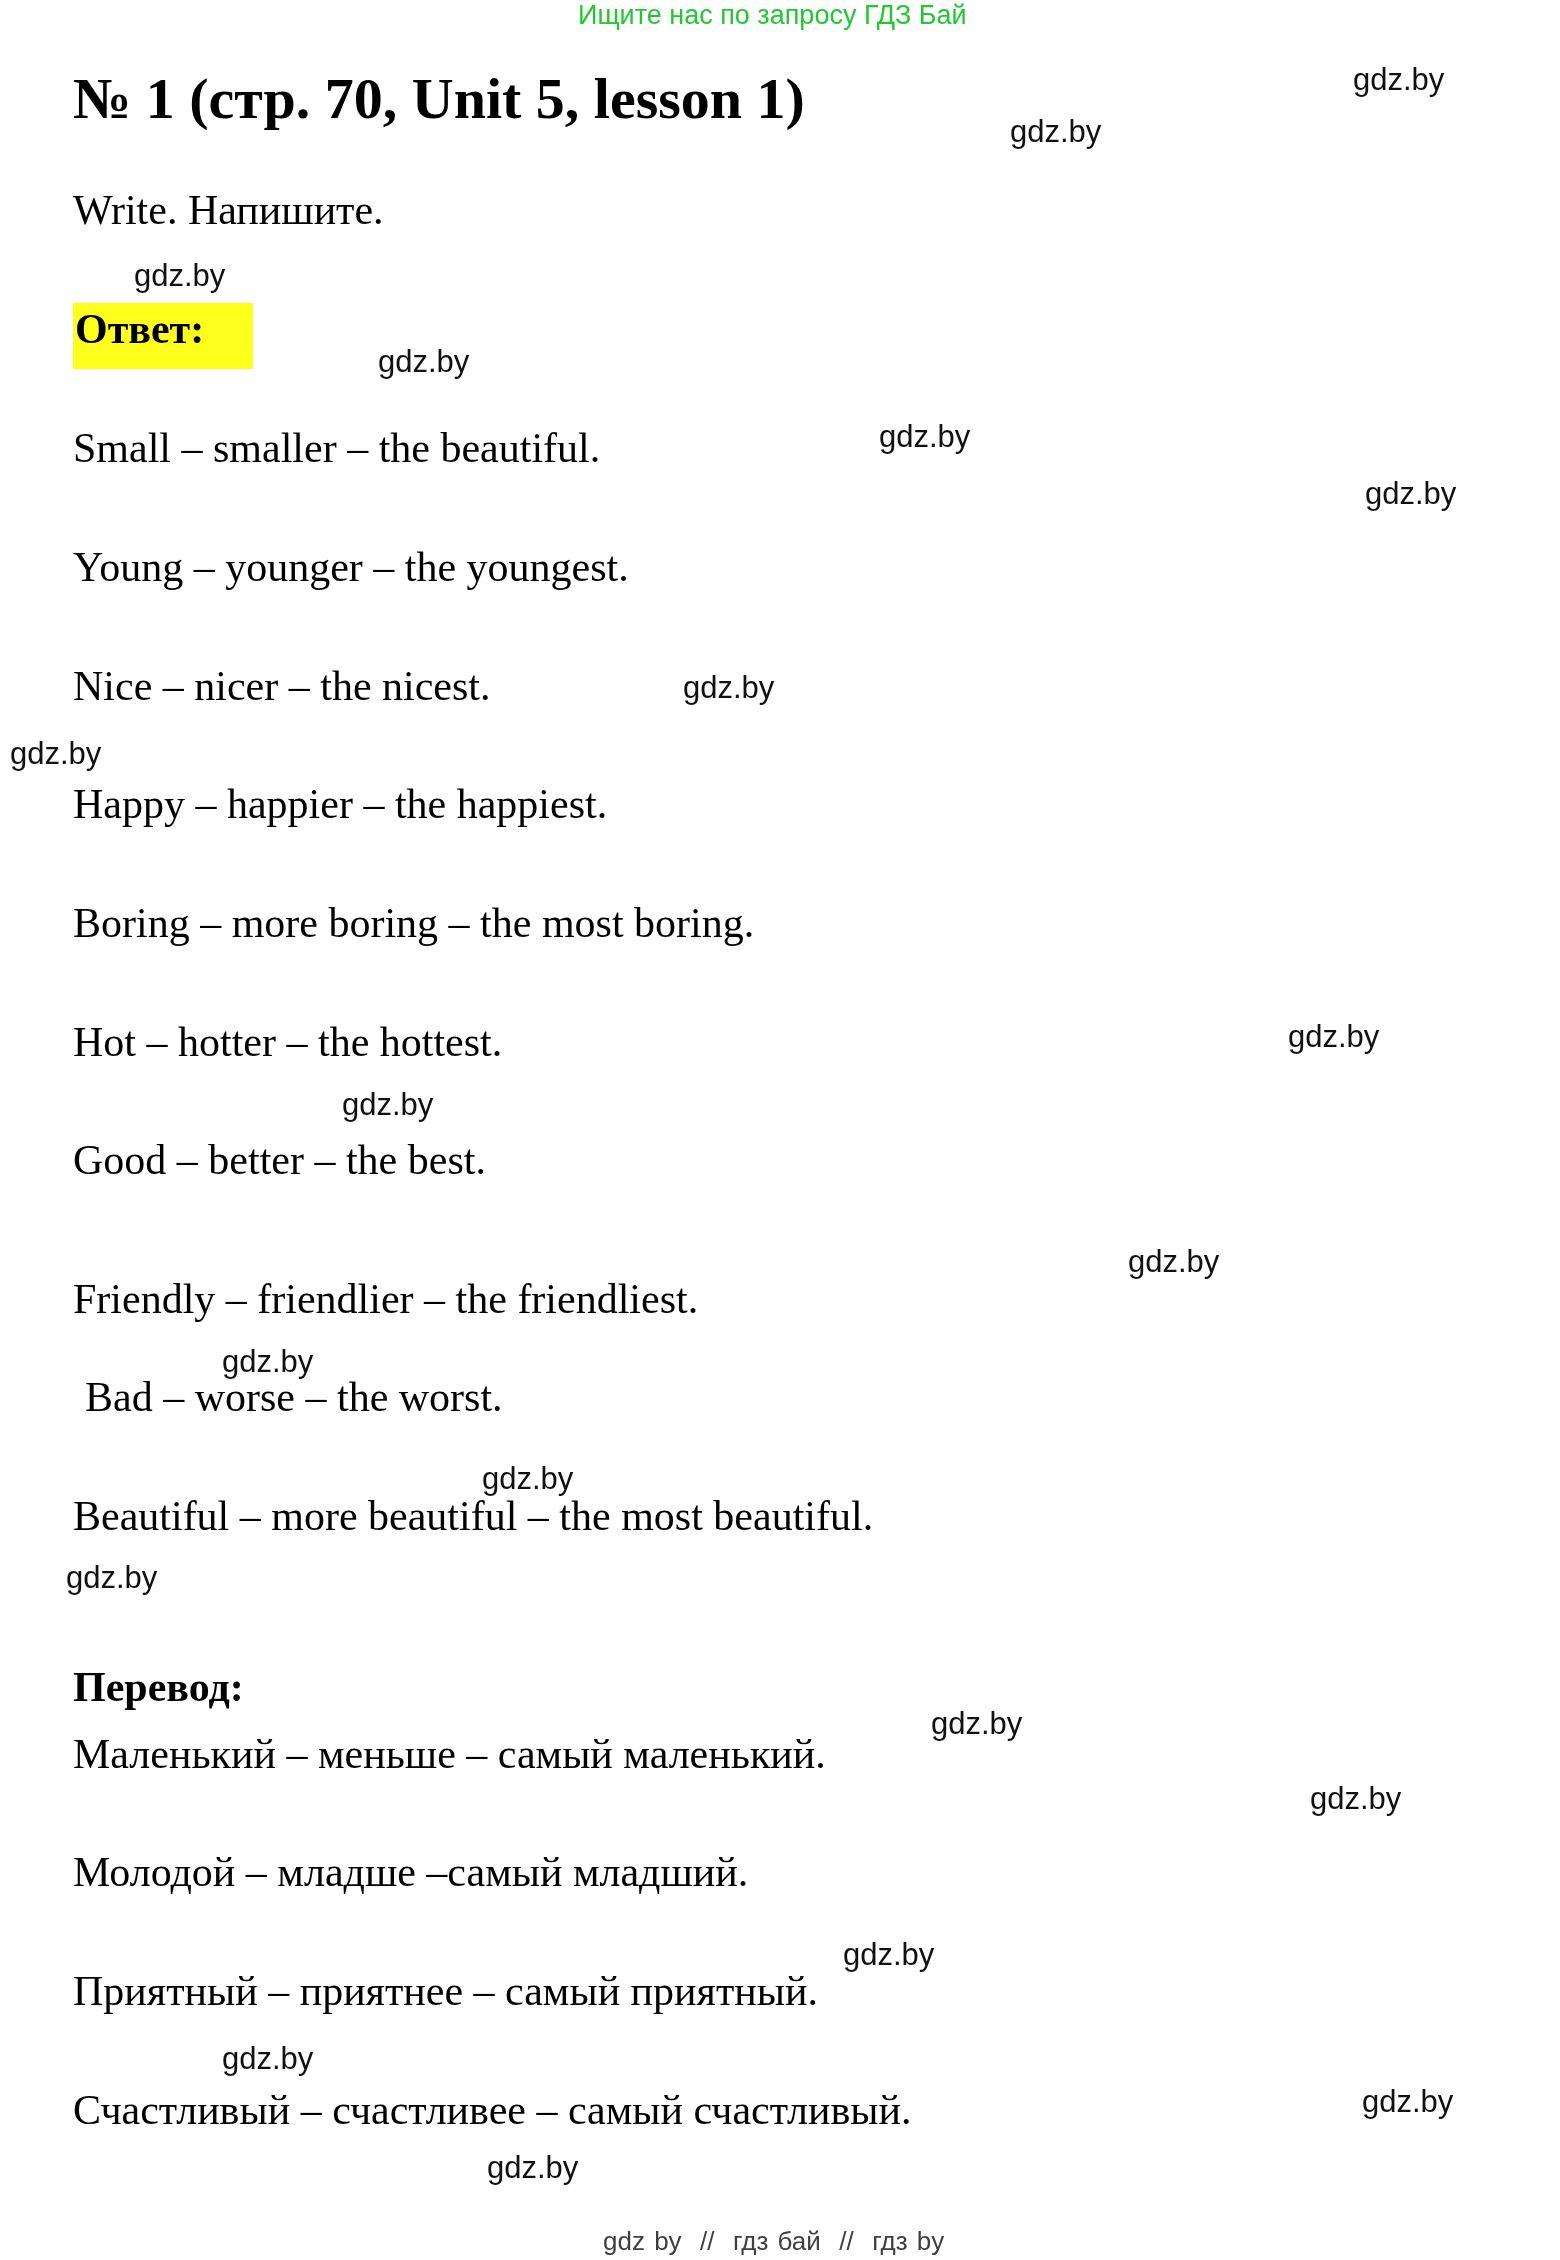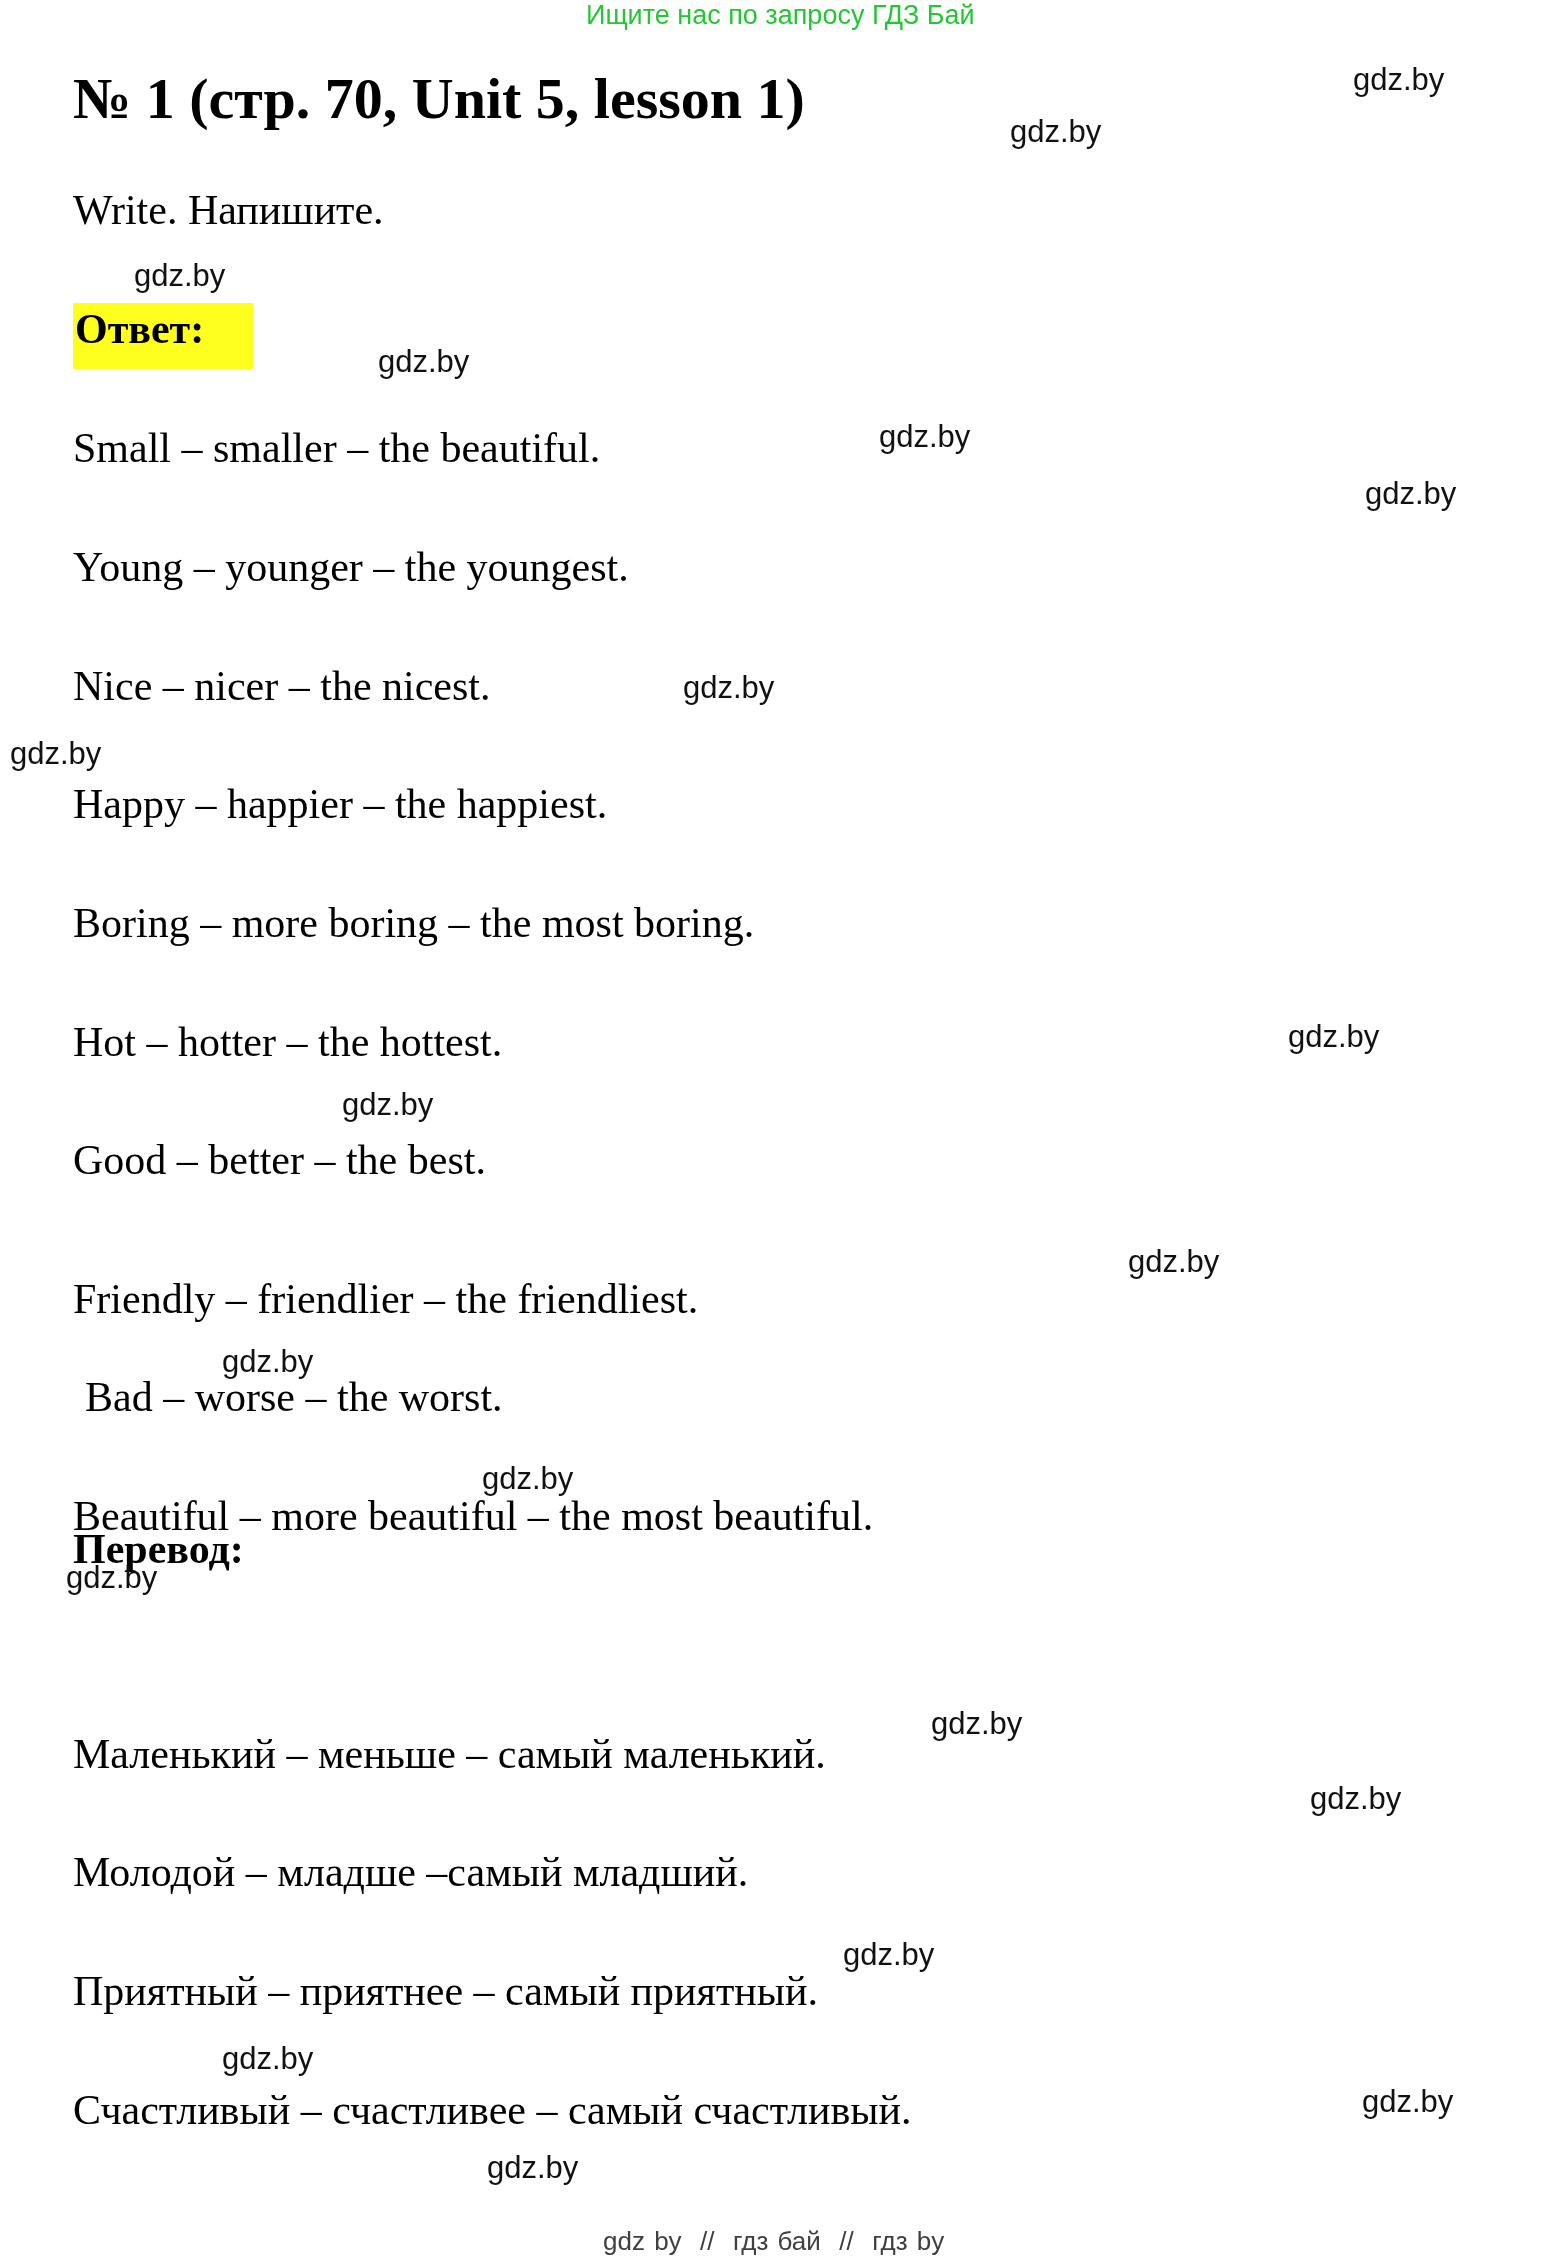--- a/index.html
+++ b/index.html
@@ -9,41 +9,41 @@
   .footer { font-family:"Liberation Sans", sans-serif; font-size:26px; line-height:1; color:#404040; word-spacing:2px; }
   .title { font-family:"Liberation Serif", serif; font-weight:bold; font-size:58px; line-height:1; color:#000; left:73px; }
   .body-line { font-family:"Liberation Serif", serif; font-size:42px; line-height:1; color:#000; left:73px; }
   .bold { font-weight:bold; }
   .highlight { position:absolute; background:#ffff1e; }
   .wm { font-family:"Liberation Sans", sans-serif; font-size:31px; line-height:1; color:#111; }
 </style>
 </head>
 <body>
 
-<div class="abs promo" style="left:578px; top:2px;margin-left:8px;">Ищите нас по запросу ГДЗ Бай</div>
+<div class="abs promo" style="left:578px; top:2px;">Ищите нас по запросу ГДЗ Бай</div>
 
 <div class="abs title" style="top:70px;">№ 1 (стр. 70, Unit 5, lesson 1)</div>
 
 <div class="abs body-line" style="top:189px;">Write. Напишите.</div>
 
 <div class="highlight" style="left:73px; top:303px; width:180px; height:66px;"></div>
 <div class="abs body-line bold" style="top:308px; left:75px;">Ответ:</div>
 
 <div class="abs body-line" style="top:427px;">Small – smaller – the beautiful.</div>
 <div class="abs body-line" style="top:546px;">Young – younger – the youngest.</div>
 <div class="abs body-line" style="top:665px;">Nice – nicer – the nicest.</div>
 <div class="abs body-line" style="top:783px;">Happy – happier – the happiest.</div>
 <div class="abs body-line" style="top:902px;">Boring – more boring – the most boring.</div>
 <div class="abs body-line" style="top:1021px;">Hot – hotter – the hottest.</div>
 <div class="abs body-line" style="top:1139px;">Good – better – the best.</div>
 <div class="abs body-line" style="top:1258px;margin-top:20px;">Friendly – friendlier – the friendliest.</div>
 <div class="abs body-line" style="top:1376px;margin-left:12px;">Bad – worse – the worst.</div>
 <div class="abs body-line" style="top:1495px;">Beautiful – more beautiful – the most beautiful.</div>
 
-<div class="abs body-line bold" style="top:1528px;">Перевод:</div>
+<div class="abs body-line bold" style="top:1666px;">Перевод:</div>
 
 <div class="abs body-line" style="top:1733px;">Маленький – меньше – самый маленький.</div>
 <div class="abs body-line" style="top:1851px;">Молодой – младше –самый младший.</div>
 <div class="abs body-line" style="top:1970px;">Приятный – приятнее – самый приятный.</div>
 <div class="abs body-line" style="top:2089px;">Счастливый – счастливее – самый счастливый.</div>
 
 <div class="abs wm" style="left:1353px; top:64px;">gdz.by</div>
 <div class="abs wm" style="left:1010px; top:116px;">gdz.by</div>
 <div class="abs wm" style="left:134px; top:260px;">gdz.by</div>
 <div class="abs wm" style="left:378px; top:346px;">gdz.by</div>

